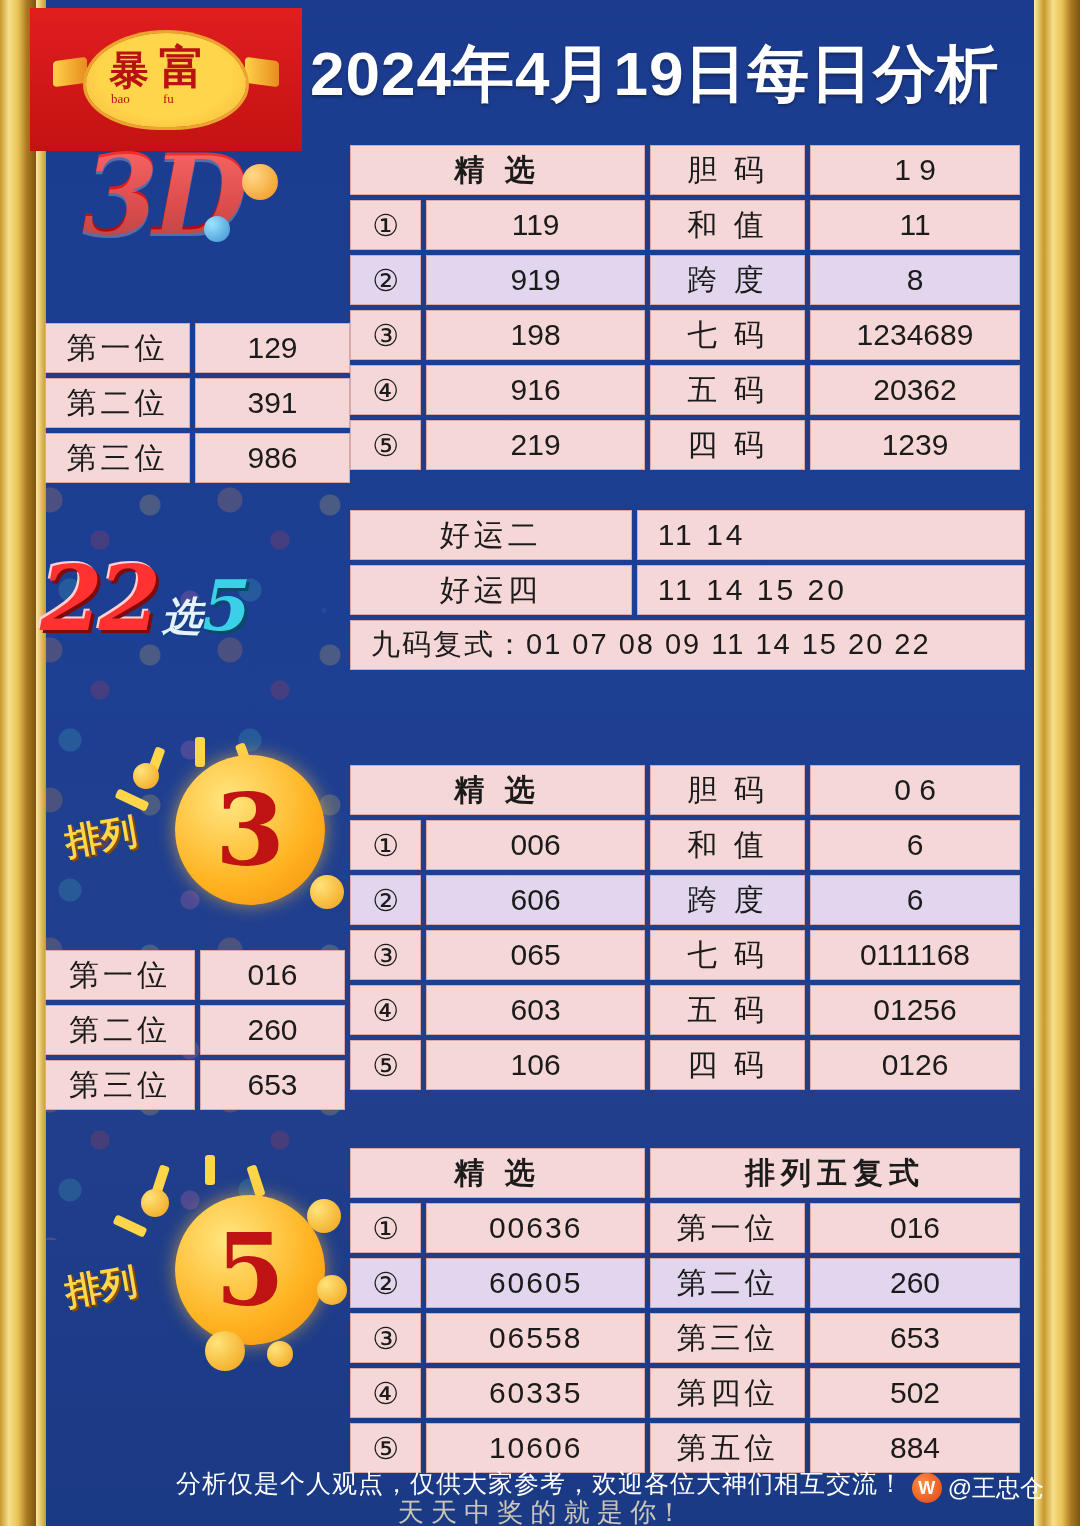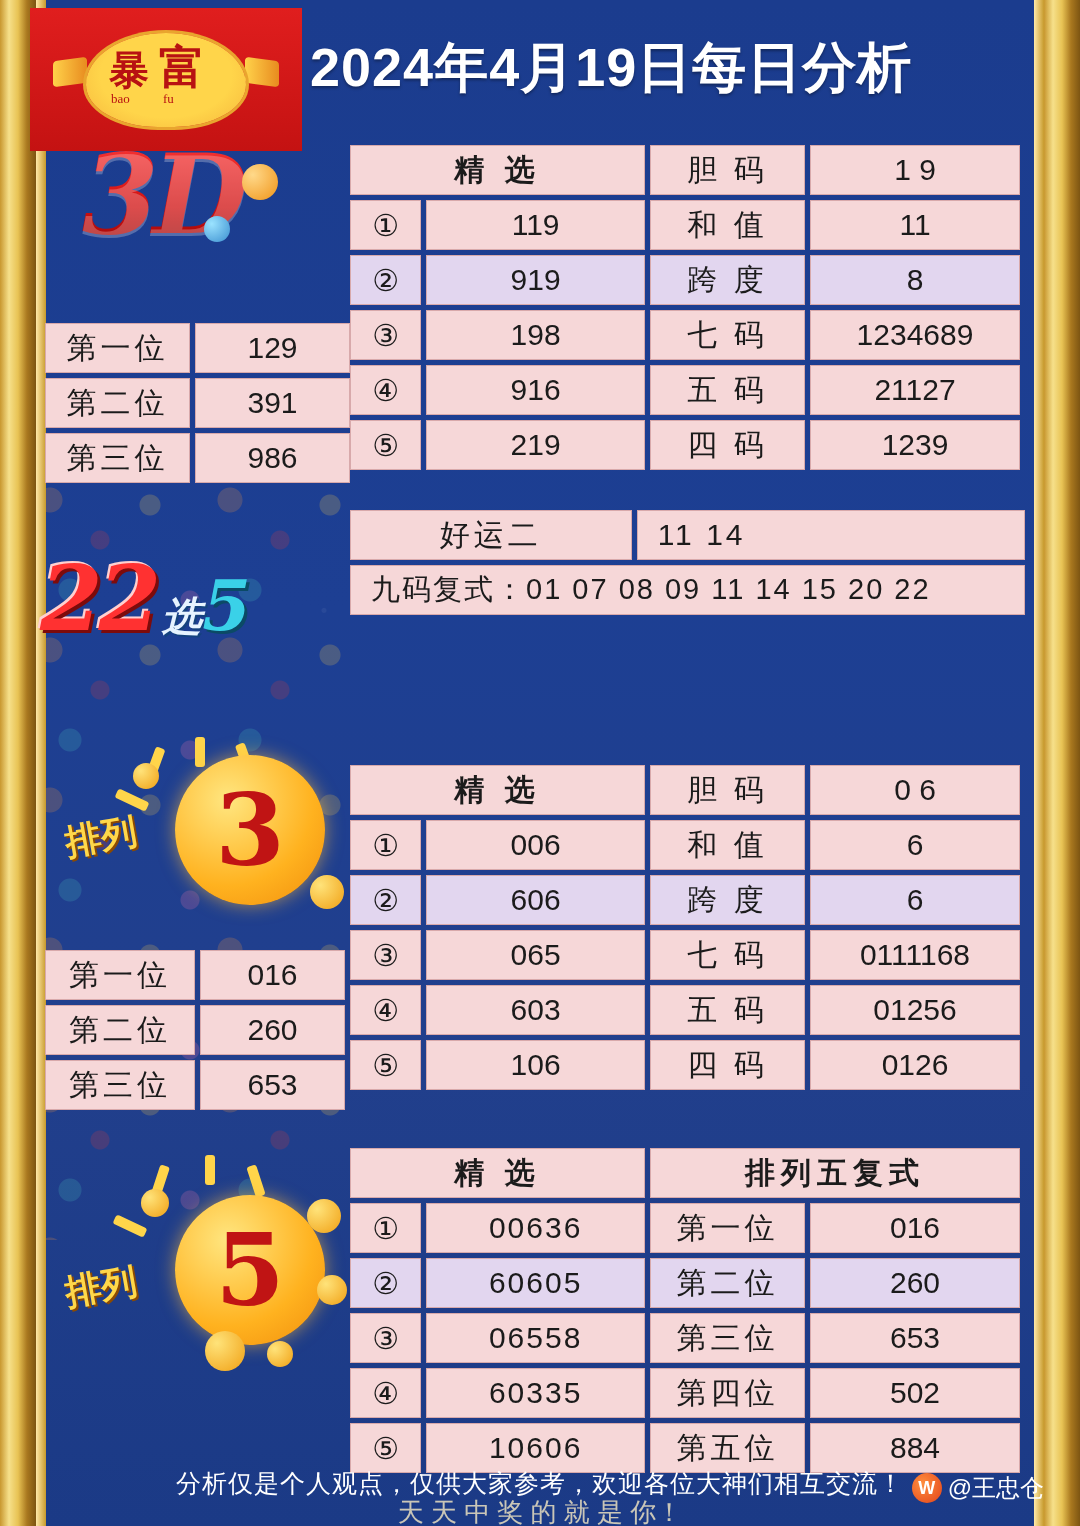--- a/index.html
+++ b/index.html
@@ -72,21 +72,21 @@
   .logo-fire{
     position:absolute; width:34px; height:26px; top:34px;
     background:linear-gradient(90deg,#ffd24a,#e88b1f);
     border-radius:4px;
   }
   .logo-fire.lf{ left:2px; transform:skewY(-8deg); }
   .logo-fire.rf{ right:2px; transform:skewY(8deg); }
 
   .title{
     position:absolute; left:310px; top:32px; width:740px;
-    color:#fff; font-size:54px; font-weight:bold; letter-spacing:1px;
+    color:#fff; font-size:62px; font-weight:bold; letter-spacing:1px;
     font-family:"Liberation Sans", sans-serif;
     text-shadow:0 2px 3px rgba(0,0,0,.35);
     white-space:nowrap;
   }
 
   
   .badge{ position:absolute; }
   .badge-3d{ left:50px; top:130px; width:250px; height:180px; }
   .d3-text{
     font-family:"DejaVu Serif", serif;
@@ -289,21 +289,21 @@
   <tr>
     <td class="c1 circ">③</td>
     <td class="c2">198</td>
     <td class="c3 lbl">七  码</td>
     <td class="c4">1234689</td>
   </tr>
   <tr>
     <td class="c1 circ">④</td>
     <td class="c2">916</td>
     <td class="c3 lbl">五  码</td>
-    <td class="c4">21127</td>
+    <td class="c4">20362</td>
   </tr>
   <tr>
     <td class="c1 circ">⑤</td>
     <td class="c2">219</td>
     <td class="c3 lbl">四  码</td>
     <td class="c4">1239</td>
   </tr>
 </tbody>
   </table>
 
@@ -311,20 +311,24 @@
   <span class="t22">22</span>
   <span class="t22 t22-mid">选</span>
   <span class="t22 t22-5">5</span>
 </div>
 
 <table class="tbl" id="t22">
   <tbody>
       <tr>
     <td class="k lbl">好运二</td>
     <td class="v">11  14</td>
+  </tr>
+  <tr>
+    <td class="k lbl">好运四</td>
+    <td class="v">11  14  15  20</td>
   </tr>
   <tr>
     <td class="full" colspan="2">九码复式：01  07  08  09  11  14  15  20  22</td>
   </tr>
 </tbody>
   </table>
 
 <div class="badge badge-p3">
   <div class="ray" style="left:95px; top:12px; width:10px; height:34px; transform:rotate(20deg);"></div>
   <div class="ray" style="left:140px; top:2px; width:10px; height:30px;"></div>

